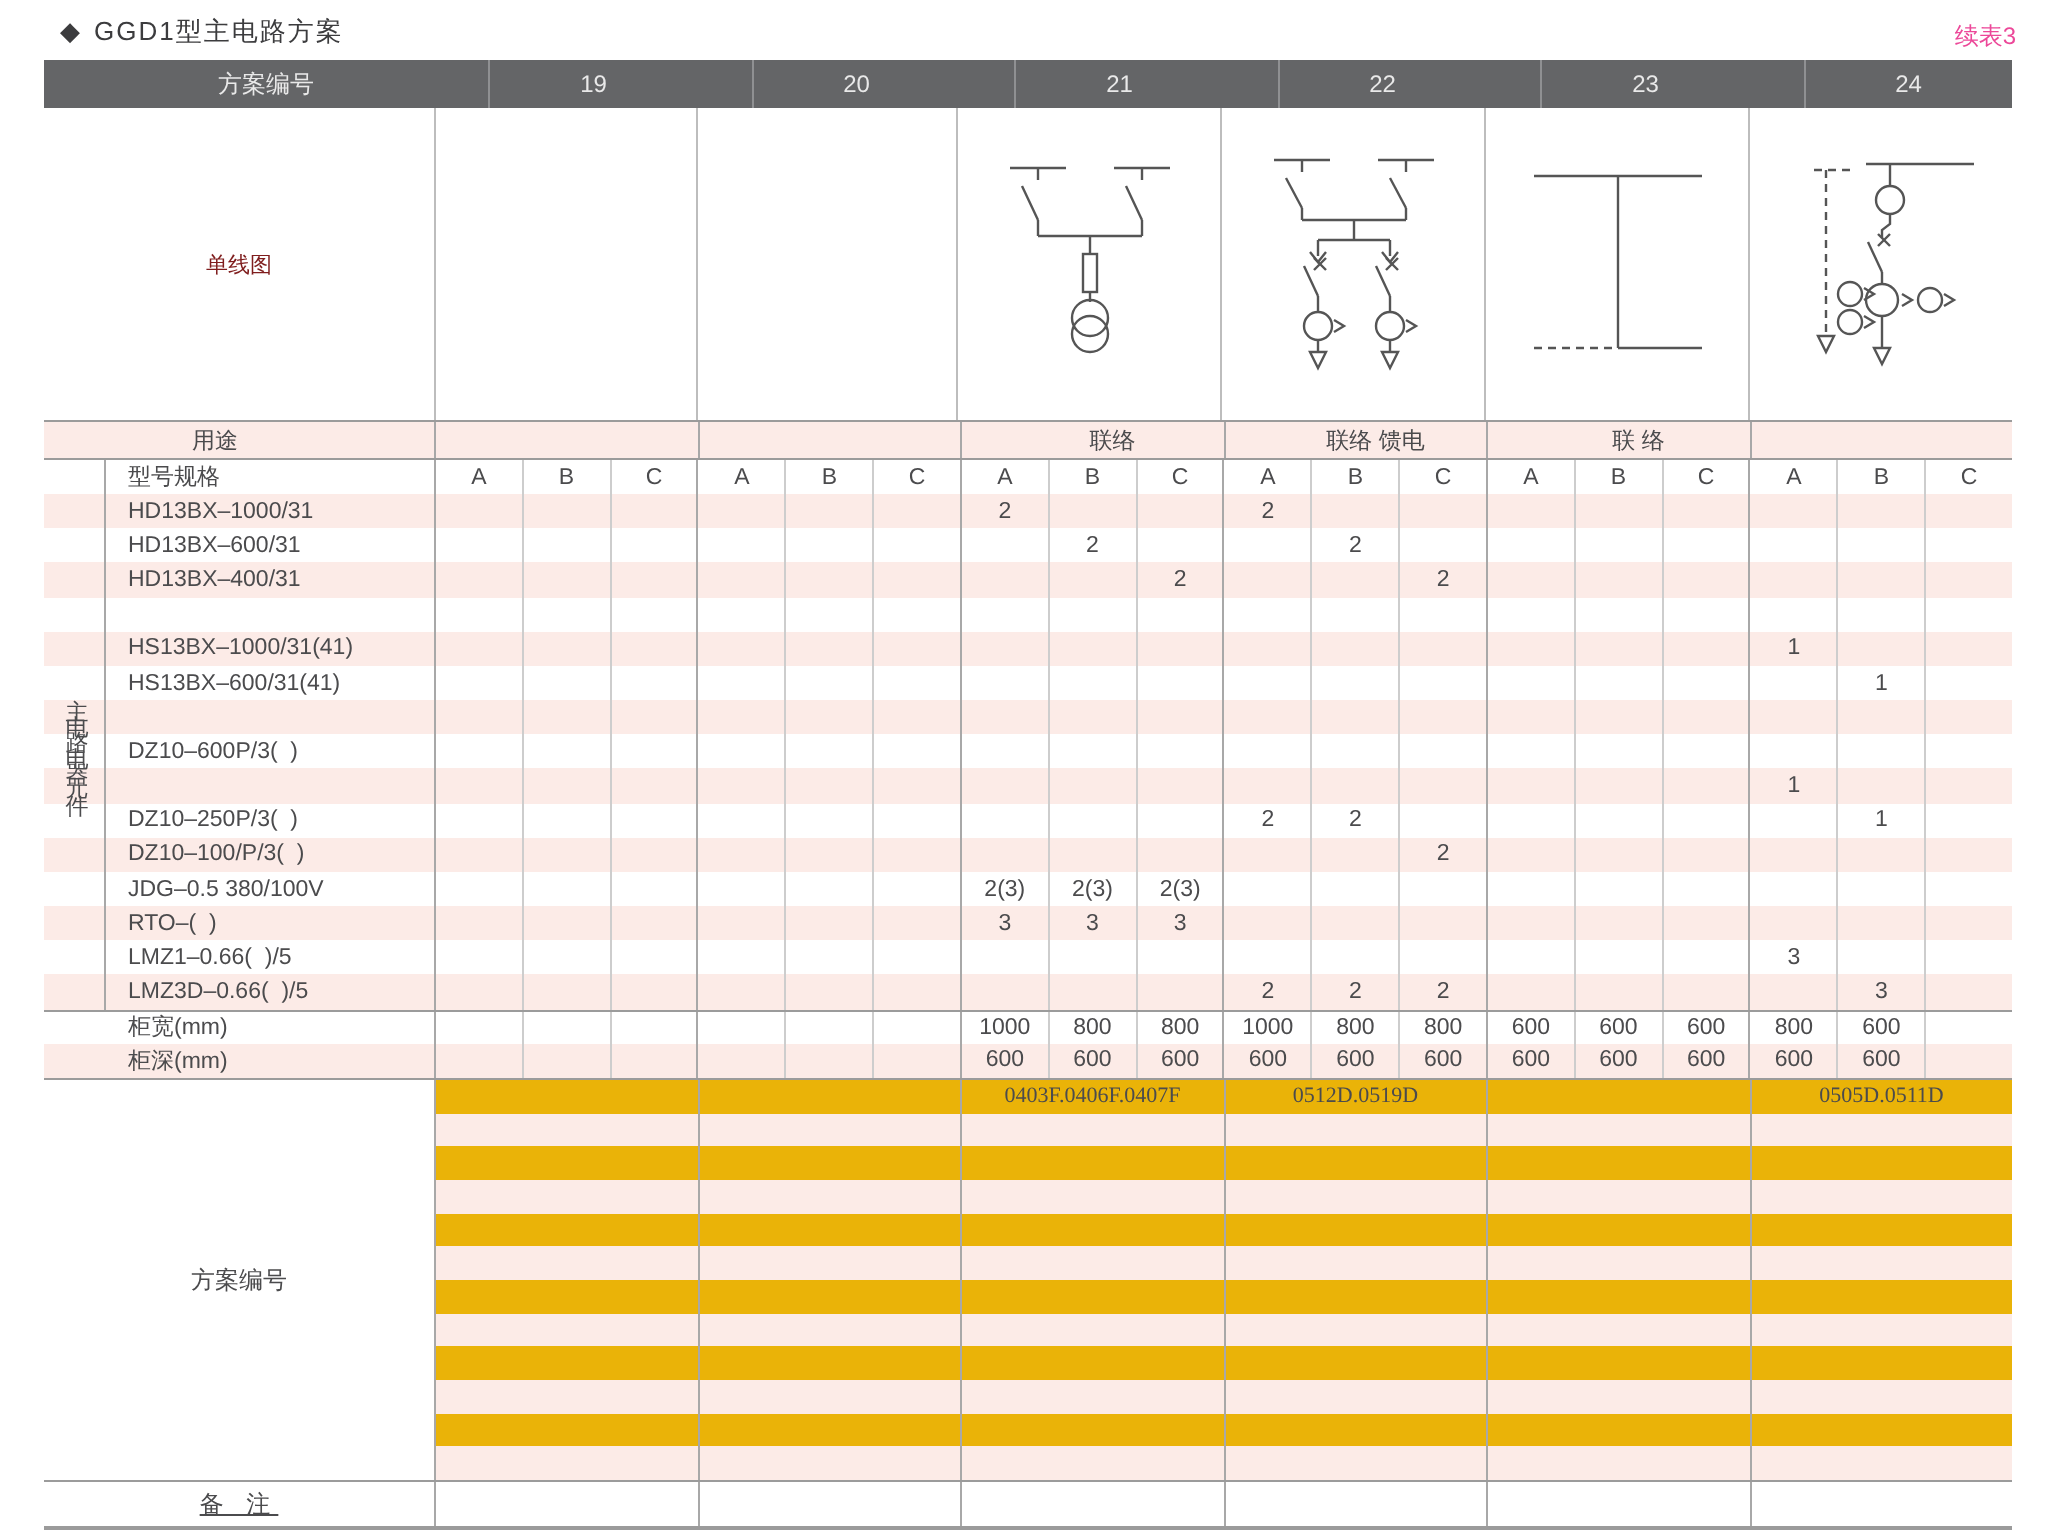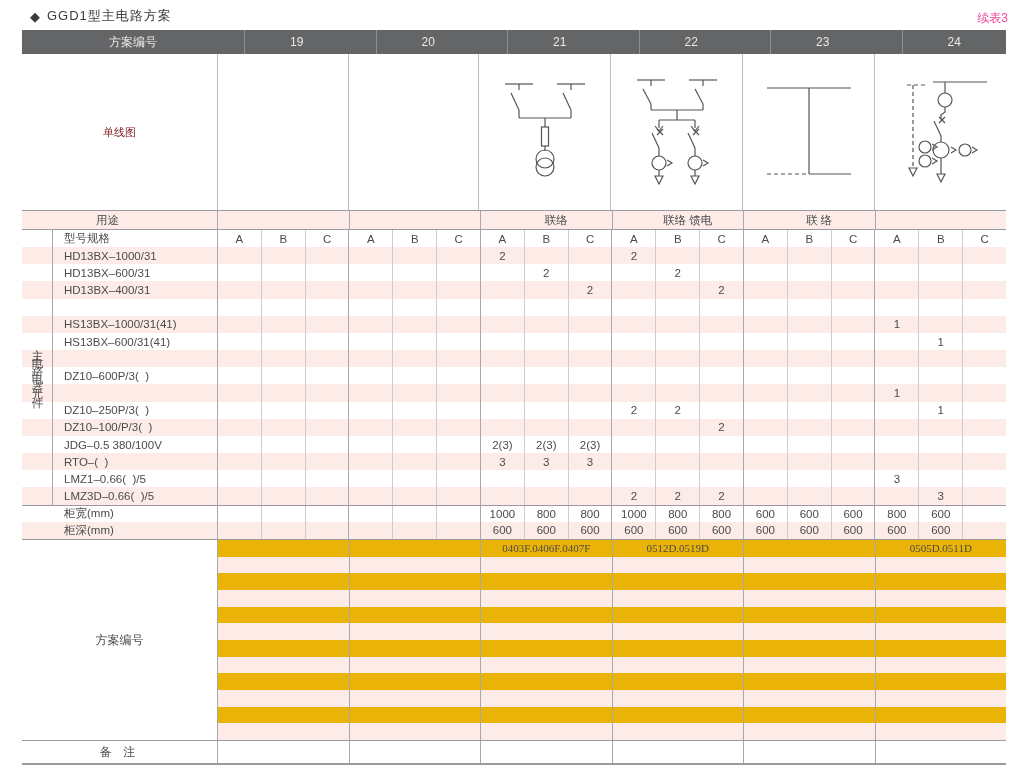--- a/index.html
+++ b/index.html
@@ -37,21 +37,21 @@
   .spine-text{writing-mode:vertical-rl;text-orientation:upright;font-size:11.5px;letter-spacing:8px;color:#4b4b4d;}
   
   .fig-section{display:grid;grid-template-columns:195px repeat(6,1fr);height:200px;border-top:1px solid #9b9b9b;}
   .fig-label{display:flex;align-items:center;justify-content:center;font-size:12px;background:#fff;}
   .fig-col{display:grid;grid-template-rows:repeat(12,1fr);}
   .fig-stripe{display:flex;align-items:center;justify-content:center;font-size:11px;overflow:hidden;}
   .fig-stripe.white{background:#eab308;font-family:Liberation Serif, serif;}
   .fig-stripe.pink{background:#fcebe7;}
   
   .remarkrow{display:grid;grid-template-columns:195px repeat(6,1fr);height:22px;border-top:1px solid #9b9b9b;border-bottom:2px solid #9b9b9b;background:#fff;font-size:12px;}
-  .remarkrow .rlabel{display:flex;align-items:center;justify-content:center;letter-spacing:4px;}
+  .remarkrow .rlabel{display:flex;align-items:center;justify-content:center;letter-spacing:4px;text-decoration:underline;}
   .remarkrow .rcell{border-left:1px solid #a8a8a8;}
 </style>
 </head>
 <body>
 
 <div class="page">
 
   <div class="titlebar">
     <span>◆</span>
     <span>GGD1型主电路方案</span>

